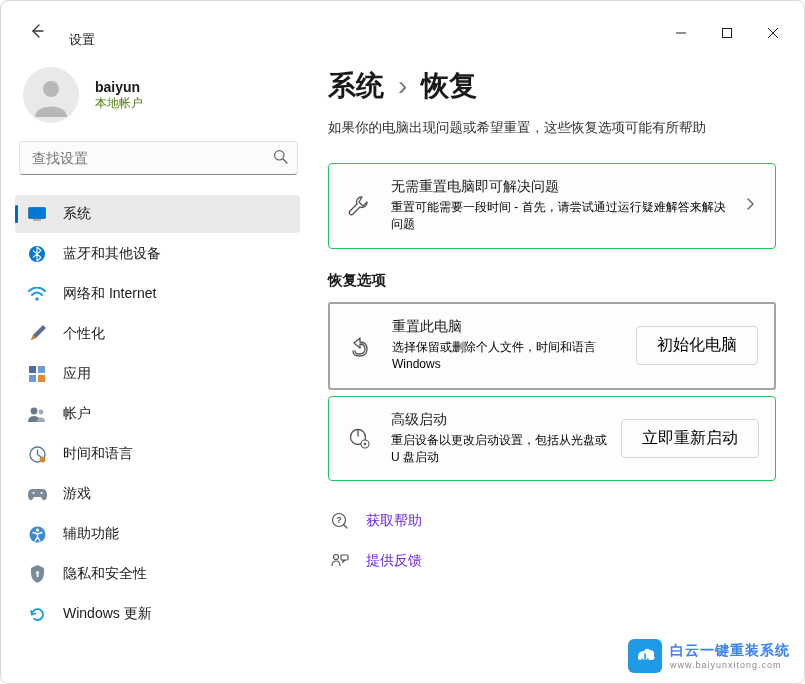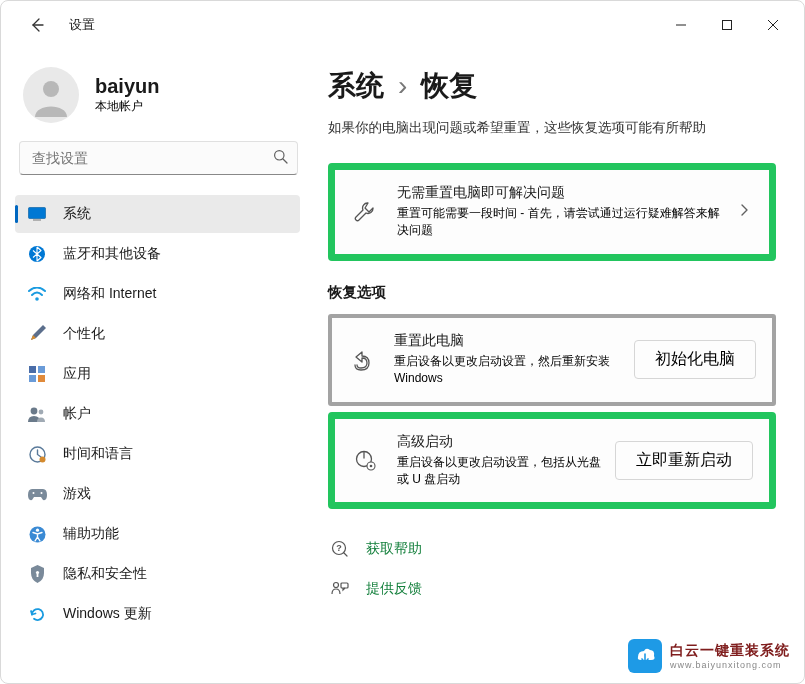--- a/index.html
+++ b/index.html
@@ -13,21 +13,21 @@
     overflow: hidden;
     position: relative;
     border: 1px solid #d9d9d9;
     border-radius: 8px;
   }
 
   
   .titlebar {
     height: 48px;
     display: flex;
-    align-items: center;
+    align-items: flex-end;
     padding: 0 8px 0 18px;
   }
   .titlebar .back-btn {
     width: 36px; height: 36px;
     display: flex; align-items: center; justify-content: center;
     border-radius: 4px;
   }
   .titlebar .title {
     margin-left: 14px;
     font-size: 13px;
@@ -59,22 +59,22 @@
     align-items: center;
     padding: 8px 8px 18px 8px;
   }
   .avatar {
     width: 56px; height: 56px;
     border-radius: 50%;
     background: #e9e9e9;
     display: flex; align-items: center; justify-content: center;
     margin-right: 16px;
   }
-  .user-name { font-weight: 600; font-size: 20px; }
-  .user-type { font-size: 12px; color: #000000; }
+  .user-name { font-weight: 600; font-size: 14px; }
+  .user-type { font-size: 12px; color: #4d7c0f; }
 
   .search-wrap {
     position: relative;
     margin: 0 8px 18px 4px;
   }
   .search-input {
     width: 100%;
     height: 34px;
     border: 1px solid #e0e0e0;
     border-bottom: 1px solid #888;
@@ -129,30 +129,30 @@
     display: flex;
     align-items: baseline;
     font-size: 28px;
     font-weight: 600;
     margin-bottom: 14px;
   }
   .breadcrumb .sep { margin: 0 14px; color: #777; font-weight: 400; }
   .subtitle { font-size: 13.5px; color: #333; margin-bottom: 26px; }
 
   .card {
-    border: 7px solid #22c55e;
+    border: 1px solid #22c55e;
     border-radius: 4px;
     background: #fdfdfd;
     padding: 14px 16px 14px 16px;
     display: flex;
     align-items: center;
     margin-bottom: 22px;
   }
   .card.highlight {
-    border: 4px solid #a3a3a3;
+    border: 2px solid #a3a3a3;
     border-radius: 3px;
   }
   .card .card-icon {
     width: 28px; height: 28px;
     display: flex; align-items: center; justify-content: center;
     margin-right: 18px;
     color: #404040;
     flex-shrink: 0;
   }
   .card .card-text { flex: 1; min-width: 0; }
@@ -189,39 +189,39 @@
     padding: 8px 2px;
     margin-bottom: 4px;
   }
   .link-row .link-icon {
     width: 20px; height: 20px;
     margin-right: 16px;
     display: flex; align-items: center; justify-content: center;
     color: #404040;
   }
   .link-row .link-text {
-    color: #15803d;
+    color: #6d28d9;
     font-size: 14px;
   }
 
   
   .watermark {
     position: absolute;
     right: 14px; bottom: 10px;
     display: flex;
     align-items: center;
     gap: 8px;
   }
   .wm-logo {
     width: 34px; height: 34px;
     background: #1e9ae6;
     border-radius: 6px;
     display: flex; align-items: center; justify-content: center;
   }
-  .wm-text-top { font-size: 14px; font-weight: 700; color: #7f1d1d; letter-spacing: 1px; }
+  .wm-text-top { font-size: 14px; font-weight: 700; color: #3b82f6; letter-spacing: 1px; }
   .wm-text-bot { font-size: 9px; color: #888; letter-spacing: 1px; }
 </style>
 </head>
 <body>
 
 <div class="titlebar">
   <div class="back-btn">
     <svg width="16" height="16" viewBox="0 0 16 16">
       <path d="M10 2 L4 8 L10 14" stroke="#333" stroke-width="1.3" fill="none" stroke-linecap="round" stroke-linejoin="round"></path>
       <line x1="4" y1="8" x2="14" y2="8" stroke="#333" stroke-width="1.3" stroke-linecap="round"></line>
@@ -413,21 +413,21 @@
     <div class="section-h">恢复选项</div>
 
     <div class="card highlight" style="margin-bottom:6px;">
       <div class="card-icon">
         <svg width="24" height="22" viewBox="0 0 24 22">
             <path d="M5 16 Q5 21 11 21 Q19 21 19 14 Q19 7 12 7 L12 3 L6 8 L12 13 L12 9 Q17 9 17 14 Q17 19 11 19 Q7 19 7 16" stroke="#555" stroke-width="1.3" fill="none" stroke-linejoin="round" stroke-linecap="round"></path>
           </svg>
       </div>
       <div class="card-text">
         <div class="card-title">重置此电脑</div>
-        <div class="card-desc">重启设备以更改启动设置，然后重新安装 Windows</div>
+        <div class="card-desc">选择保留或删除个人文件，时间和语言 Windows</div>
       </div>
       <div class="card-action">
         <button class="btn">初始化电脑</button>
       </div>
     </div>
 
     <div class="card" style="margin-top:6px;">
       <div class="card-icon">
         <svg width="22" height="22" viewBox="0 0 22 22">
             <circle cx="10" cy="10" r="7.5" stroke="#555" stroke-width="1.3" fill="none"></circle>

